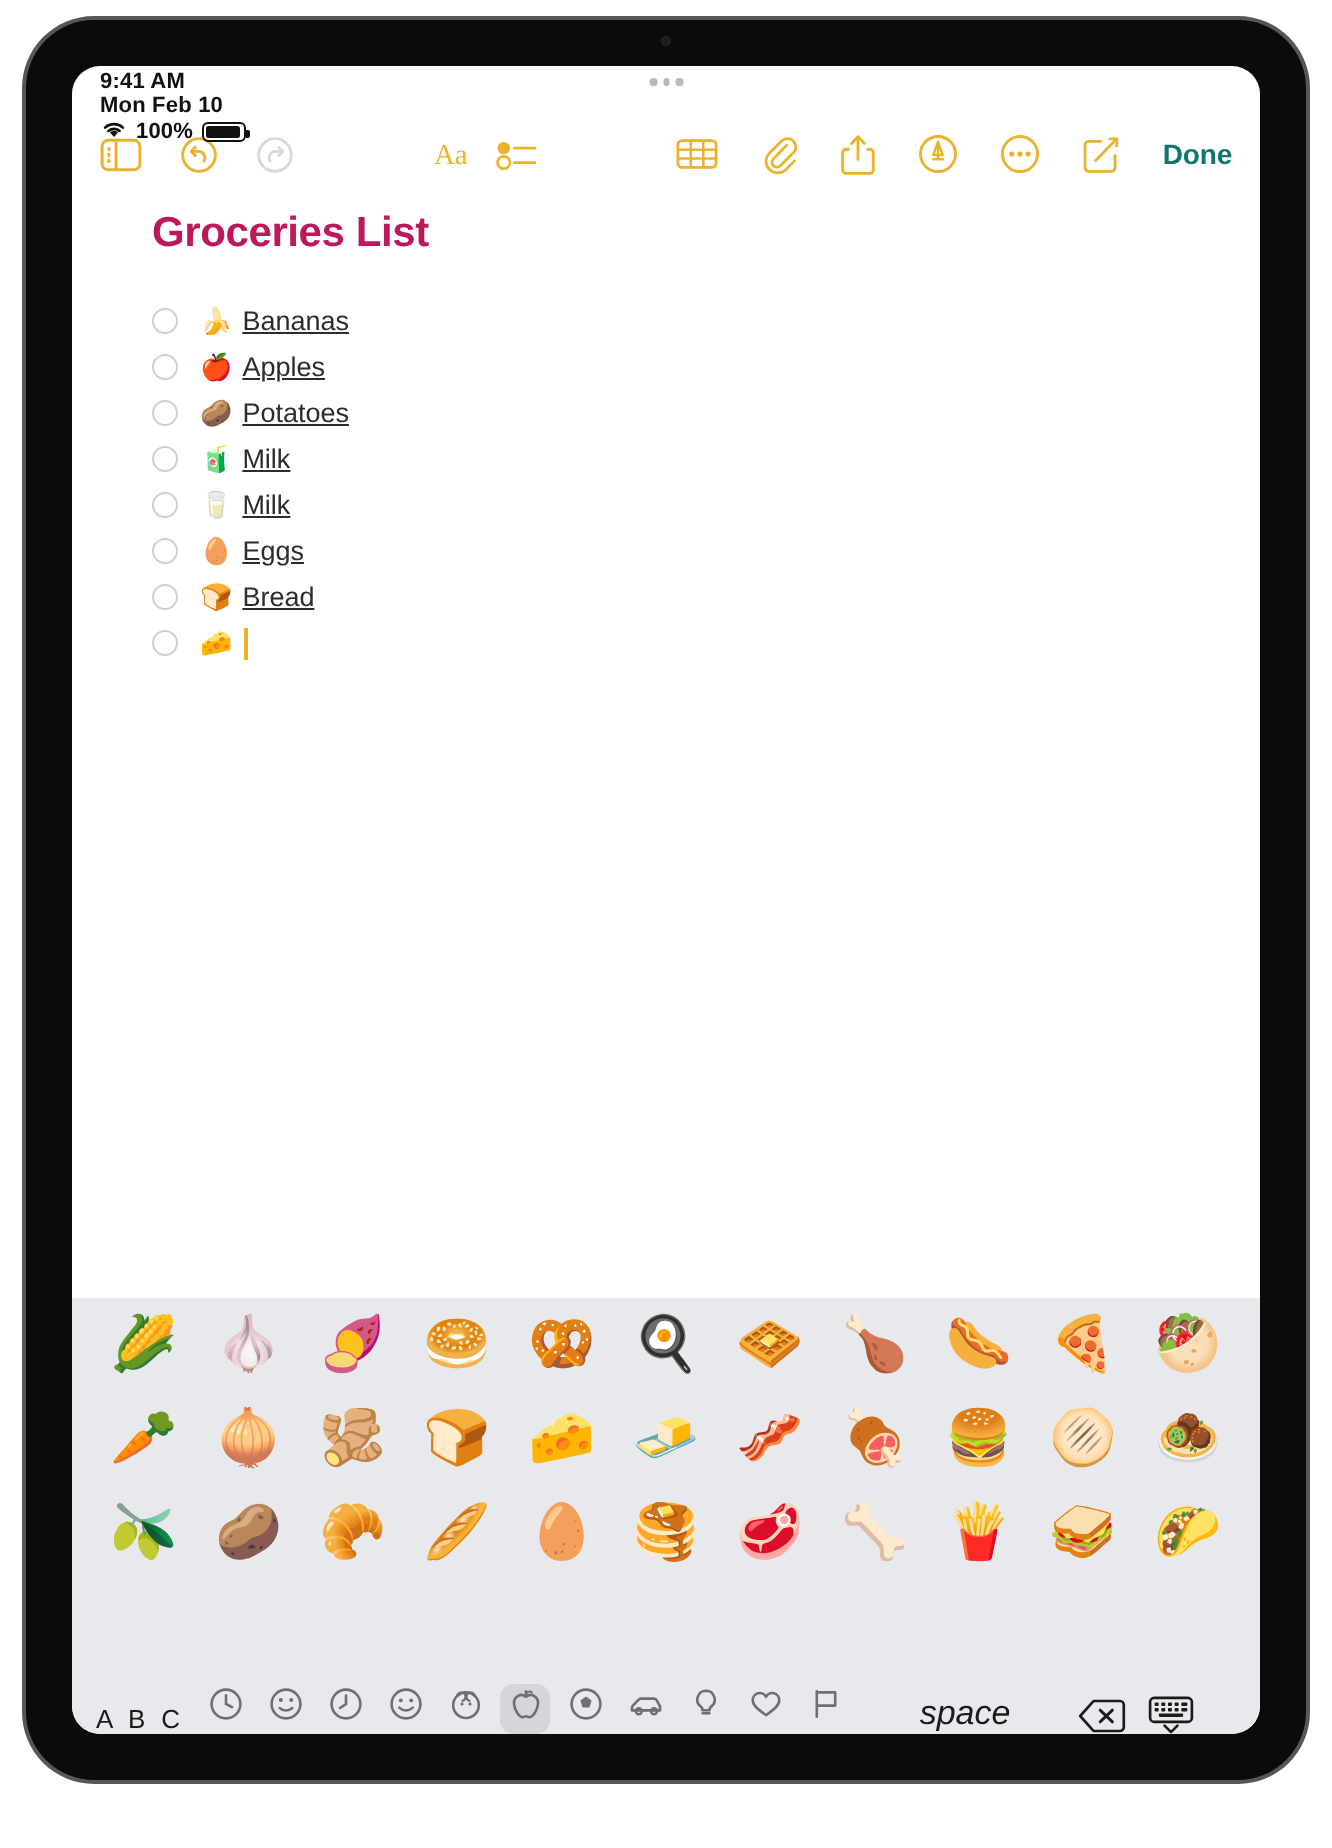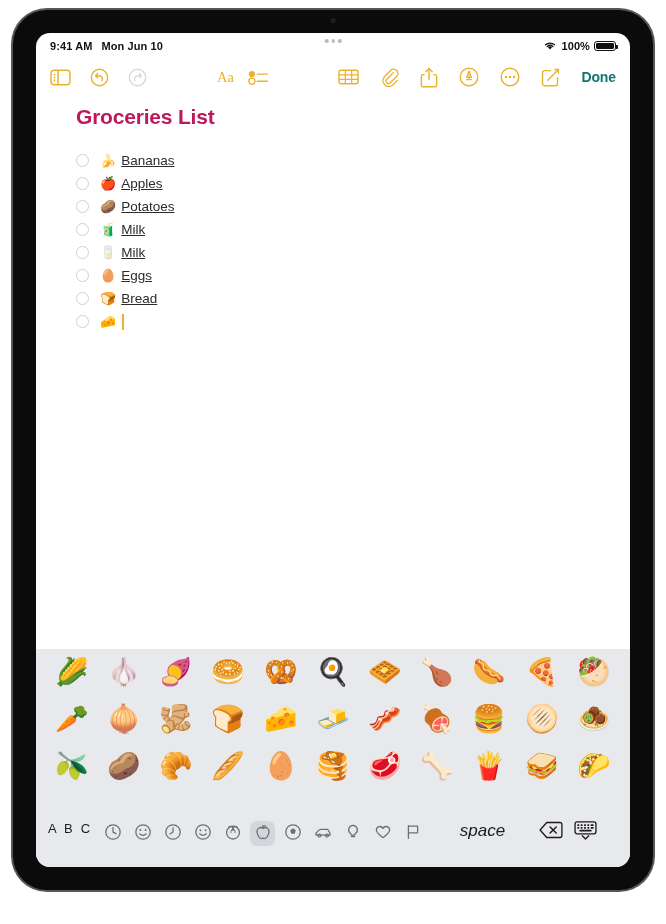--- a/index.html
+++ b/index.html
@@ -47,26 +47,27 @@
     border-radius: 50%;
     background: #1a1d22;
     box-shadow: inset 0 0 1px #2b3440;
   }
 
   
   .statusbar {
     position: relative;
     height: 22px;
     display: flex;
-    align-items: center;
+    align-items: flex-start;
     padding: 2px 14px 0 14px;
     font-size: 11px;
     font-weight: bold;
     color: #111;
     letter-spacing: 0.1px;
+    flex-direction: column;
   }
   .sb-time { margin-right: 9px; }
   .sb-date { font-weight: bold; }
   .sb-spacer { flex: 1; }
   .sb-right { display: flex; align-items: center; gap: 4px; }
   .sb-pct { font-size: 11px; font-weight: bold; }
   .battery {
     position: relative;
     width: 22px;
     height: 10px;
@@ -214,21 +215,21 @@
   .emoji-cell {
     font-size: 27px;
     line-height: 1;
     cursor: default;
   }
   .kb-bottom {
     position: absolute;
     left: 0; right: 16px; bottom: 0;
     height: 46px;
     display: flex;
-    align-items: flex-start;
+    align-items: flex-end;
     padding: 0 12px;
     box-sizing: border-box;
   }
   .abc {
     font-size: 13px;
     color: #1b1b1b;
     letter-spacing: 2.2px;
     width: 48px;
   }
   .cats {
@@ -272,21 +273,21 @@
 </head>
 <body>
 
 <div id="device">
   <div id="camera"></div>
 
   <div id="screen">
 
     <div class="statusbar">
       <span class="sb-time">9:41 AM</span>
-      <span class="sb-date">Mon Jun 10</span>
+      <span class="sb-date">Mon Feb 10</span>
       <span class="sb-spacer"></span>
       <div class="dots3">
         <span></span>
           <span></span>
           <span></span>
       </div>
       <div class="sb-right">
         <span>
           <svg width="14" height="11" viewBox="0 0 16 12">
             <path d="M8 10.6 L5.6 7.9 a3.6 3.6 0 0 1 4.8 0 Z" fill="#111"></path>

